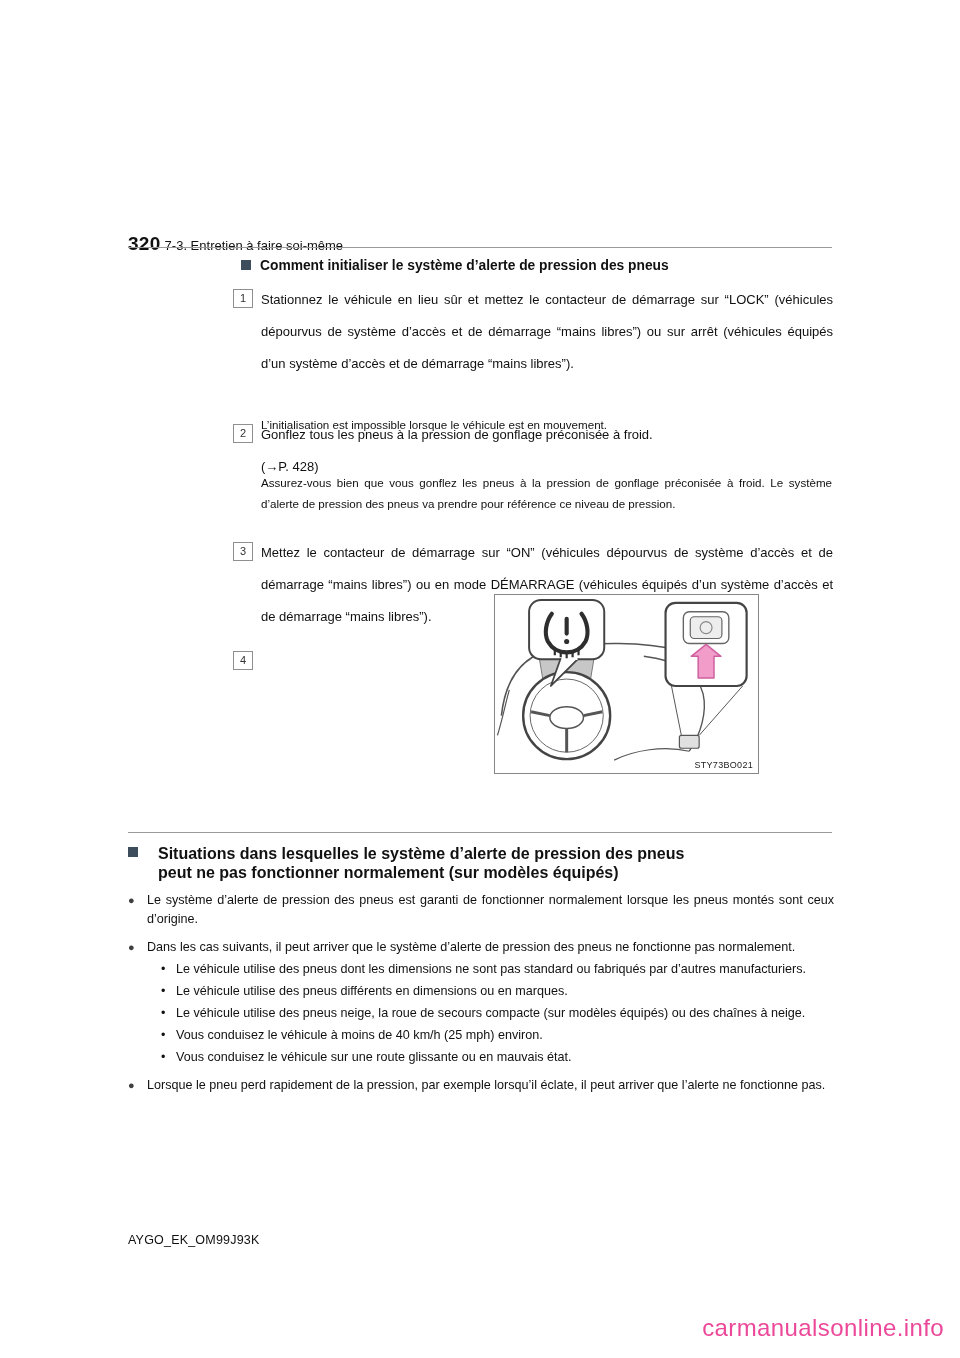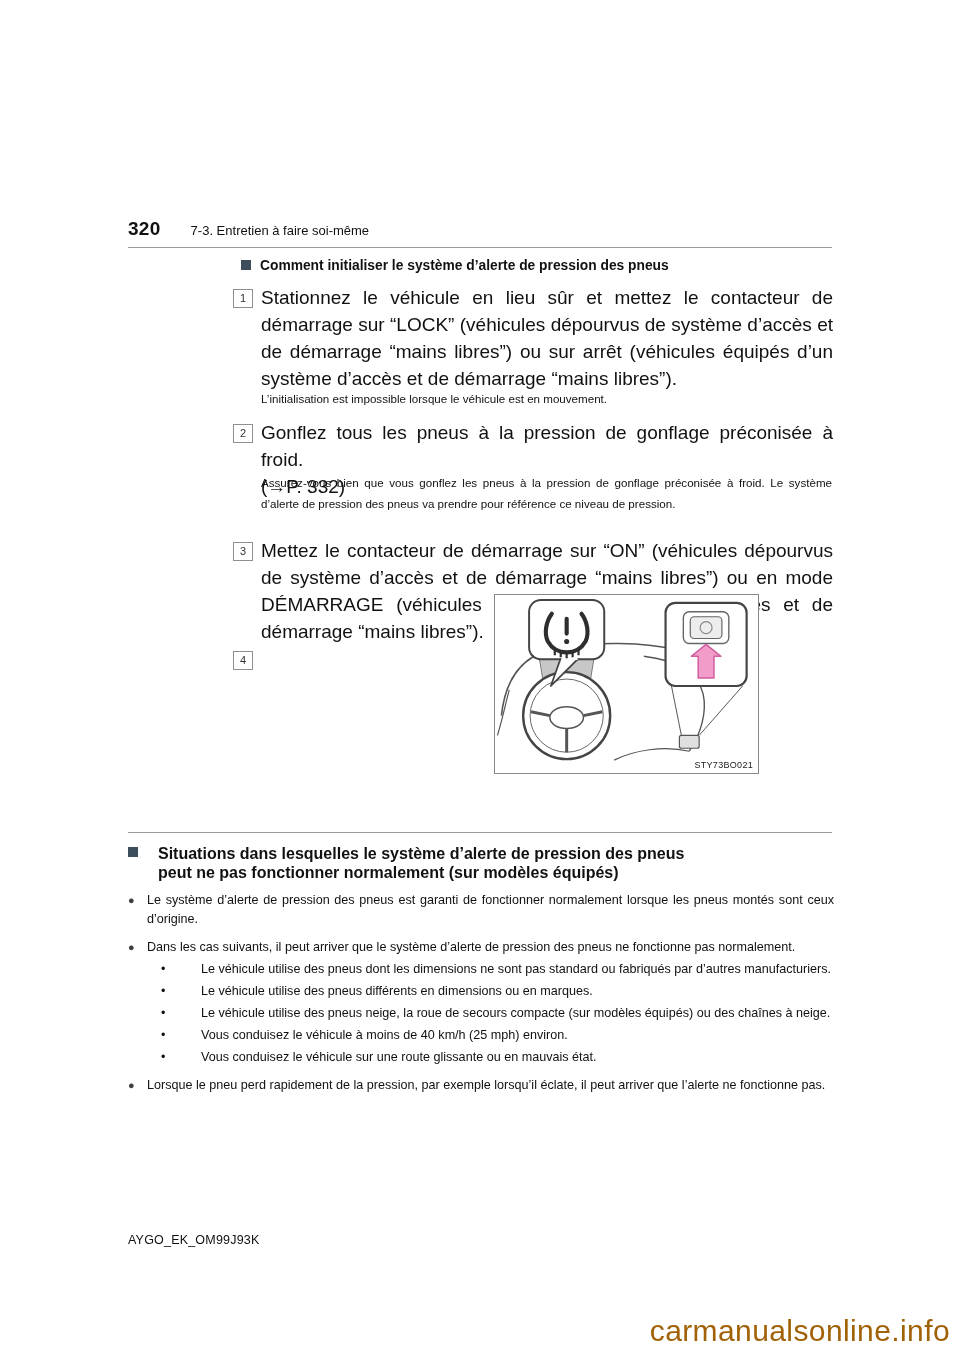--- a/index.html
+++ b/index.html
@@ -4,85 +4,85 @@
 <style>
   html,body{margin:0;padding:0;}
   body{
     width:960px;height:1358px;position:relative;overflow:hidden;
     background:#ffffff;color:#111;
     font-family:"Liberation Sans", sans-serif;
   }
   .abs{position:absolute;}
 
   
-  .header{left:128px;top:218px;display:flex;align-items:baseline;gap:30px;}
+  .header{left:128px;top:233px;display:flex;align-items:baseline;gap:4px;}
   .page-num{font-size:19px;font-weight:bold;letter-spacing:.3px;}
   .running-head{font-size:13px;}
   .header-rule{left:128px;top:247px;width:704px;height:1px;background:#9a9a9a;}
 
   
   .main-heading{left:233px;top:257px;width:600px;display:flex;gap:9px;
     font-size:13.8px;font-weight:bold;line-height:18px;padding-left:8px;}
   .sq{flex:none;width:10px;height:10px;background:#3e4d5b;margin-top:3px;}
 
   .step{left:233px;width:600px;}
   .stepnum{position:absolute;left:0;top:5px;width:18px;height:17px;
     border:1px solid #8f8f8f;background:#fff;font-size:11px;line-height:16px;
     text-align:center;color:#333;}
-  .steptext{margin:0 0 0 28px;font-size:19px;line-height:27px;text-align:justify;}
+  .steptext{margin:0 0 0 28px;font-size:13px;line-height:32px;text-align:justify;}
   .ref{text-align:left;}
   .step4 .steptext{width:233px;}
 
   .note{left:261px;width:571px;font-size:11.6px;line-height:21px;text-align:justify;}
 
   
   .figure{left:494px;top:594px;width:263px;height:178px;border:1px solid #878787;background:#fff;}
   .figure svg{position:absolute;left:0;top:0;width:261px;height:176px;}
   .fig-caption{position:absolute;right:5px;bottom:3px;font-size:9px;color:#222;letter-spacing:.3px;}
 
   
   .divider{left:128px;top:832px;width:704px;height:1px;background:#9a9a9a;}
   .notes{left:128px;top:844px;width:706px;}
   .notes-heading{display:flex;gap:20px;font-size:16px;font-weight:bold;line-height:19px;}
   .notes-heading .txt{width:556px;}
   .nb{display:flex;gap:8px;margin-top:9px;font-size:12.6px;line-height:19px;}
   .nb .dot{flex:none;width:11px;font-size:11px;line-height:19px;color:#3f3f3f;}
   .nb .txt{flex:1;text-align:justify;}
   .sub{display:flex;gap:7px;margin:3px 0 0 33px;font-size:12.6px;line-height:19px;}
   .sub .b{flex:none;width:8px;}
-  .sub .txt{flex:1;text-align:justify;margin-left:25px;}
+  .sub .txt{flex:1;text-align:justify;}
 
   
   .footer-code{left:128px;top:1233px;font-size:12.5px;letter-spacing:.2px;}
-  .watermark{right:10px;top:1314px;font-size:30px;color:#a16207;letter-spacing:.4px;}
+  .watermark{right:16px;top:1314px;font-size:24px;color:#ec4899;letter-spacing:.4px;}
 </style>
 </head>
 <body>
 
 <div class="abs header">
   <span class="page-num">320</span>
   <span class="running-head">7-3. Entretien à faire soi-même</span>
 </div>
 <div class="abs header-rule"></div>
 
 <div class="abs main-heading">
   <span class="sq"></span>
   <span>Comment initialiser le système d’alerte de pression des pneus</span>
 </div>
 
 <div class="abs step" style="top:284px">
   <span class="stepnum">1</span>
   <p class="steptext">Stationnez le véhicule en lieu sûr et mettez le contacteur de démarrage sur “LOCK” (véhicules dépourvus de système d’accès et de démarrage “mains libres”) ou sur arrêt (véhicules équipés d’un système d’accès et de démarrage “mains libres”).</p>
 </div>
-<div class="abs note" style="top:388px">L’initialisation est impossible lorsque le véhicule est en mouvement.</div>
+<div class="abs note" style="top:414px">L’initialisation est impossible lorsque le véhicule est en mouvement.</div>
 
 <div class="abs step" style="top:419px">
   <span class="stepnum">2</span>
   <p class="steptext">Gonflez tous les pneus à la pression de gonflage préconisée à froid.</p>
-  <p class="steptext ref">(→P. 332)</p>
+  <p class="steptext ref">(→P. 428)</p>
 </div>
 <div class="abs note" style="top:472px">Assurez-vous bien que vous gonflez les pneus à la pression de gonflage préconisée à froid. Le système d’alerte de pression des pneus va prendre pour référence ce niveau de pression.</div>
 
 <div class="abs step" style="top:537px">
   <span class="stepnum">3</span>
   <p class="steptext">Mettez le contacteur de démarrage sur “ON” (véhicules dépourvus de système d’accès et de démarrage “mains libres”) ou en mode DÉMARRAGE (véhicules équipés d’un système d’accès et de démarrage “mains libres”).</p>
 </div>
 
 <div class="abs step step4" style="top:646px">
   <span class="stepnum">4</span>

